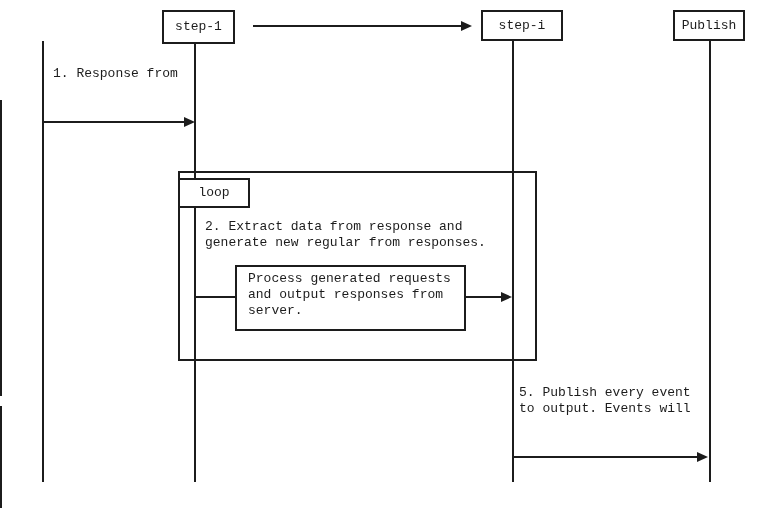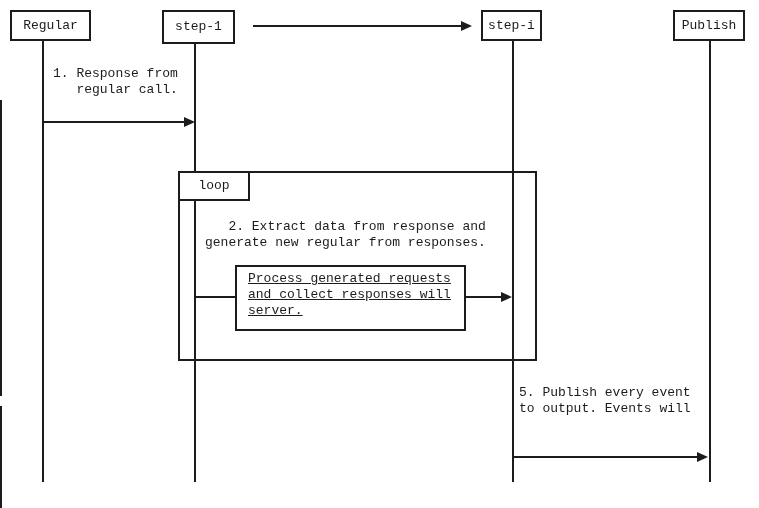--- a/index.html
+++ b/index.html
@@ -49,75 +49,70 @@
     background: var(--bg);
     display: flex; align-items: center; justify-content: center;
     box-sizing: border-box;
   }
   .proc-box {
     position: absolute;
     border: 2px solid var(--line);
     background: var(--bg);
     box-sizing: border-box;
     padding: 4px 0 0 11px;
-    text-decoration: underline;
   }
-  .msg { position: absolute; text-align: right; }
+  .msg { position: absolute; }
   .msg div, .proc-box div { white-space: nowrap; }
 </style>
 </head>
 <body>
 
 <div class="canvas">
 
   <div class="vline" style="left:0; top:100; top:100px; height:296px;"></div>
   <div class="vline" style="left:0; top:406px; height:102px;"></div>
 
   <div class="vline" style="left:42px; top:41px; height:441px;"></div>
   <div class="vline" style="left:194px; top:41px; height:441px;"></div>
   <div class="vline" style="left:512px; top:41px; height:441px;"></div>
   <div class="vline" style="left:709px; top:41px; height:441px;"></div>
 
-  <div class="actor-box" style="left:10px; top:10px; width:81px; height:31px;">
-    <span>Regular</span>
-  </div>
   <div class="actor-box" style="left:162px; top:10px; width:73px; height:34px;">
     <span>step-1</span>
   </div>
-  <div class="actor-box" style="left:481px; top:10px; width:61px; height:31px;">
+  <div class="actor-box" style="left:481px; top:10px; width:82px; height:31px;">
     <span>step-i</span>
   </div>
   <div class="actor-box" style="left:673px; top:10px; width:72px; height:31px;">
     <span>Publish</span>
   </div>
 
   <div class="hline" style="left:253px; top:25px; width:209px;"></div>
   <div class="ah" style="left:461px; top:21px;"></div>
 
   <div class="msg" style="left:53px; top:66px;">
     <div>1. Response from</div>
-    <div>regular call.</div>
   </div>
   <div class="hline" style="left:43px; top:121px; width:143px;"></div>
   <div class="ah" style="left:184px; top:117px;"></div>
 
   <div class="frame" style="left:178px; top:171px; width:359px; height:190px;"></div>
-  <div class="label-box" style="left:178px; top:171px; width:72px; height:30px;">
+  <div class="label-box" style="left:178px; top:178px; width:72px; height:30px;">
     <span>loop</span>
   </div>
 
   <div class="msg" style="left:205px; top:219px;">
     <div>2. Extract data from response and</div>
     <div>generate new regular from responses.</div>
   </div>
 
   <div class="hline" style="left:196px; top:296px; width:39px;"></div>
   <div class="proc-box" style="left:235px; top:265px; width:231px; height:66px;">
     <div>Process generated requests</div>
-    <div>and collect responses will</div>
+    <div>and output responses from</div>
     <div>server.</div>
   </div>
   <div class="hline" style="left:466px; top:296px; width:36px;"></div>
   <div class="ah" style="left:501px; top:292px;"></div>
 
   <div class="msg" style="left:519px; top:385px;">
     <div>5. Publish every event</div>
     <div>to output. Events will</div>
   </div>
   <div class="hline" style="left:513px; top:456px; width:186px;"></div>

